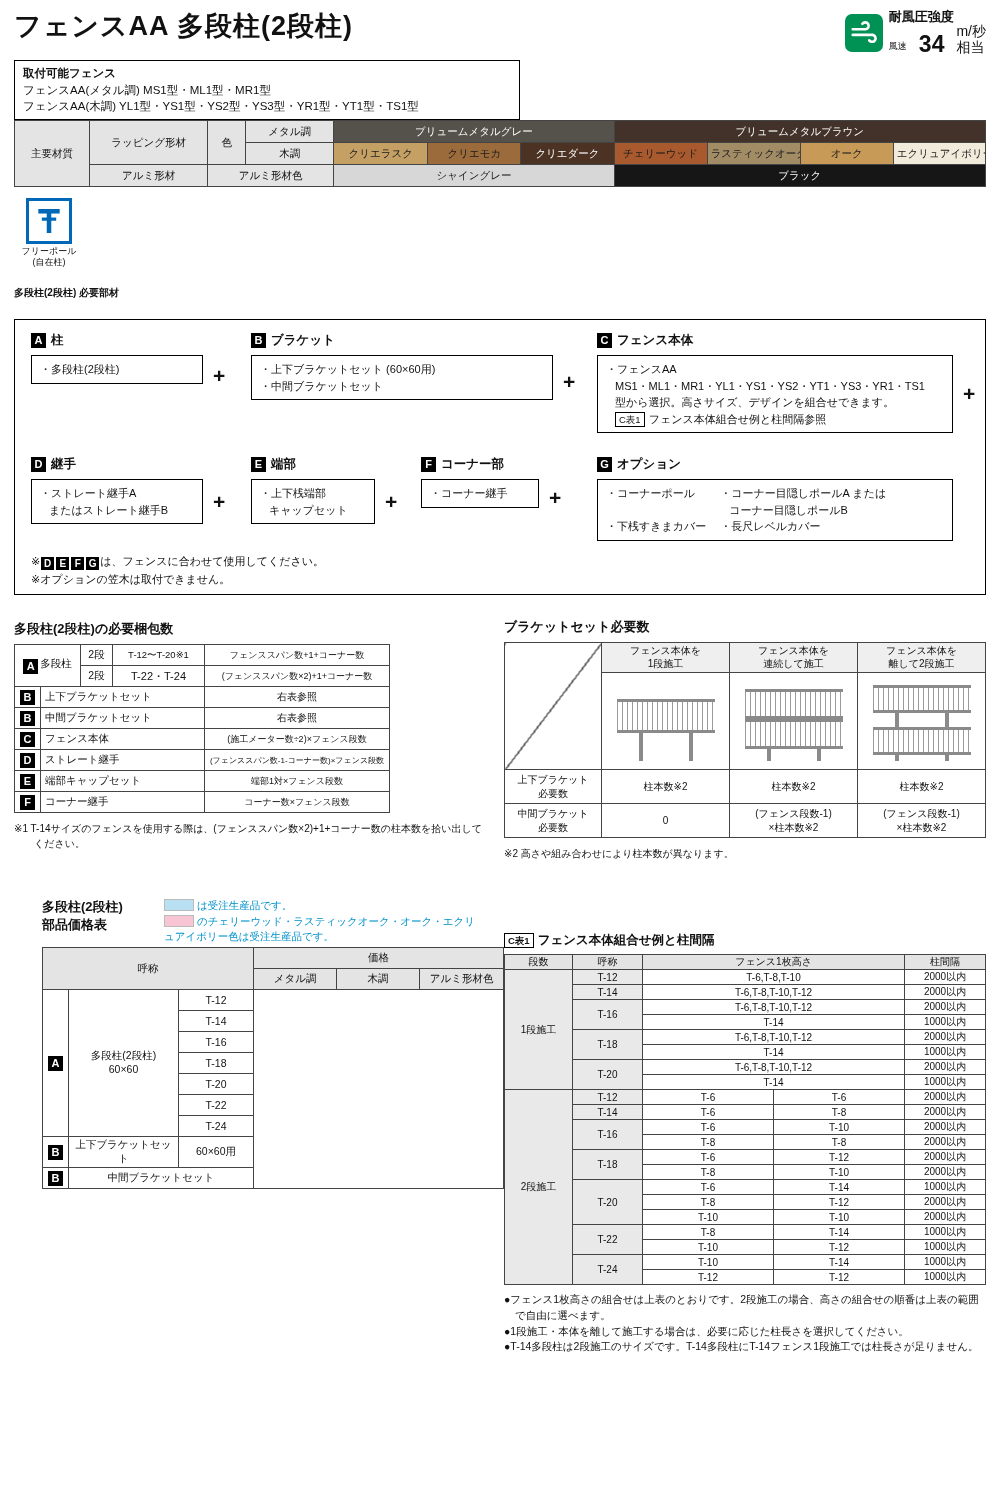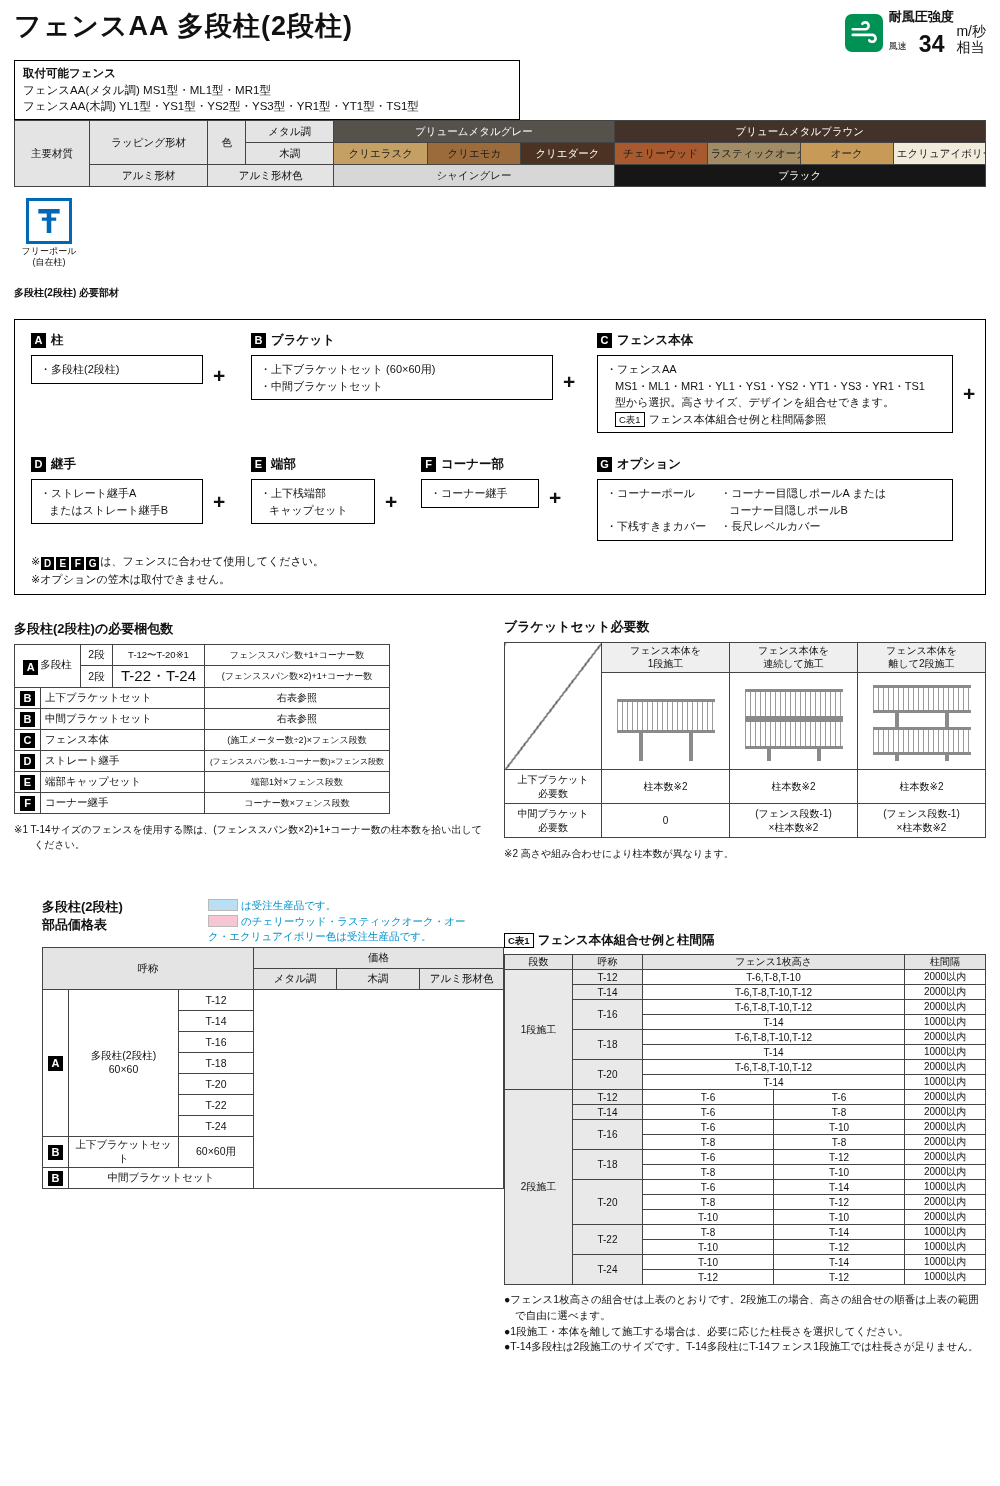--- a/index.html
+++ b/index.html
@@ -86,21 +86,21 @@
   .fd .panel { position:absolute; left:10px; right:10px;
       border-top:3px solid #8a8a8a; border-bottom:3px solid #8a8a8a;
       background-color:#fff;
       background-image:repeating-linear-gradient(to right,#9a9a9a 0 1px,transparent 1px 5px); }
   .bracket-table .rowlbl { height:34px; }
 
   
   .sec-price { left:14px; top:898px; width:478px; }
   .price-head { font-size:13px; font-weight:bold; line-height:1.35; }
   .legend { position:absolute; left:150px; top:0; width:316px; font-size:10.5px; line-height:1.45; }
-  .legend-item { margin-bottom:1px;margin-left:44px; }
+  .legend-item { margin-bottom:1px; }
   .swatch { display:inline-block; width:30px; height:12px; vertical-align:-2px; margin-right:3px; border:1px solid #bbb; }
   .price-table { width:461px; font-size:10.5px; margin-top:14px; }
   .price-table td { height:21px; text-align:center; }
   .price-table .nm { line-height:1.3; }
   .empty-price { background:#fff; }
 
   
   .sec-combo { left:504px; top:932px; width:482px; }
   .combo-head { font-size:12.5px; font-weight:bold; margin-bottom:5px; display:flex; align-items:center; }
   .combo-table { width:481px; font-size:10px; }
@@ -312,21 +312,21 @@
       </colgroup>
     <tbody>
         <tr>
       <td class="pkg-a" colspan="2" rowspan="2"><span class="li">A</span><span>多段柱</span></td>
       <td class="ctr">2段</td>
       <td class="ctr nw" style="font-size:9.5px">T-12〜T-20※1</td>
       <td class="f">フェンススパン数+1+コーナー数</td>
     </tr>
     <tr>
       <td class="ctr">2段</td>
-      <td class="ctr nw" style="font-size:15px">T-22・T-24</td>
+      <td class="ctr nw" style="font-size:11px">T-22・T-24</td>
       <td class="f">(フェンススパン数×2)+1+コーナー数</td>
     </tr>
     <tr>
       <td class="ic"><span class="li">B</span></td>
       <td colspan="3" class="lbl">上下ブラケットセット</td>
       <td class="f" style="font-size:10px">右表参照</td>
     </tr>
     <tr>
       <td class="ic"><span class="li">B</span></td>
       <td colspan="3" class="lbl">中間ブラケットセット</td>

